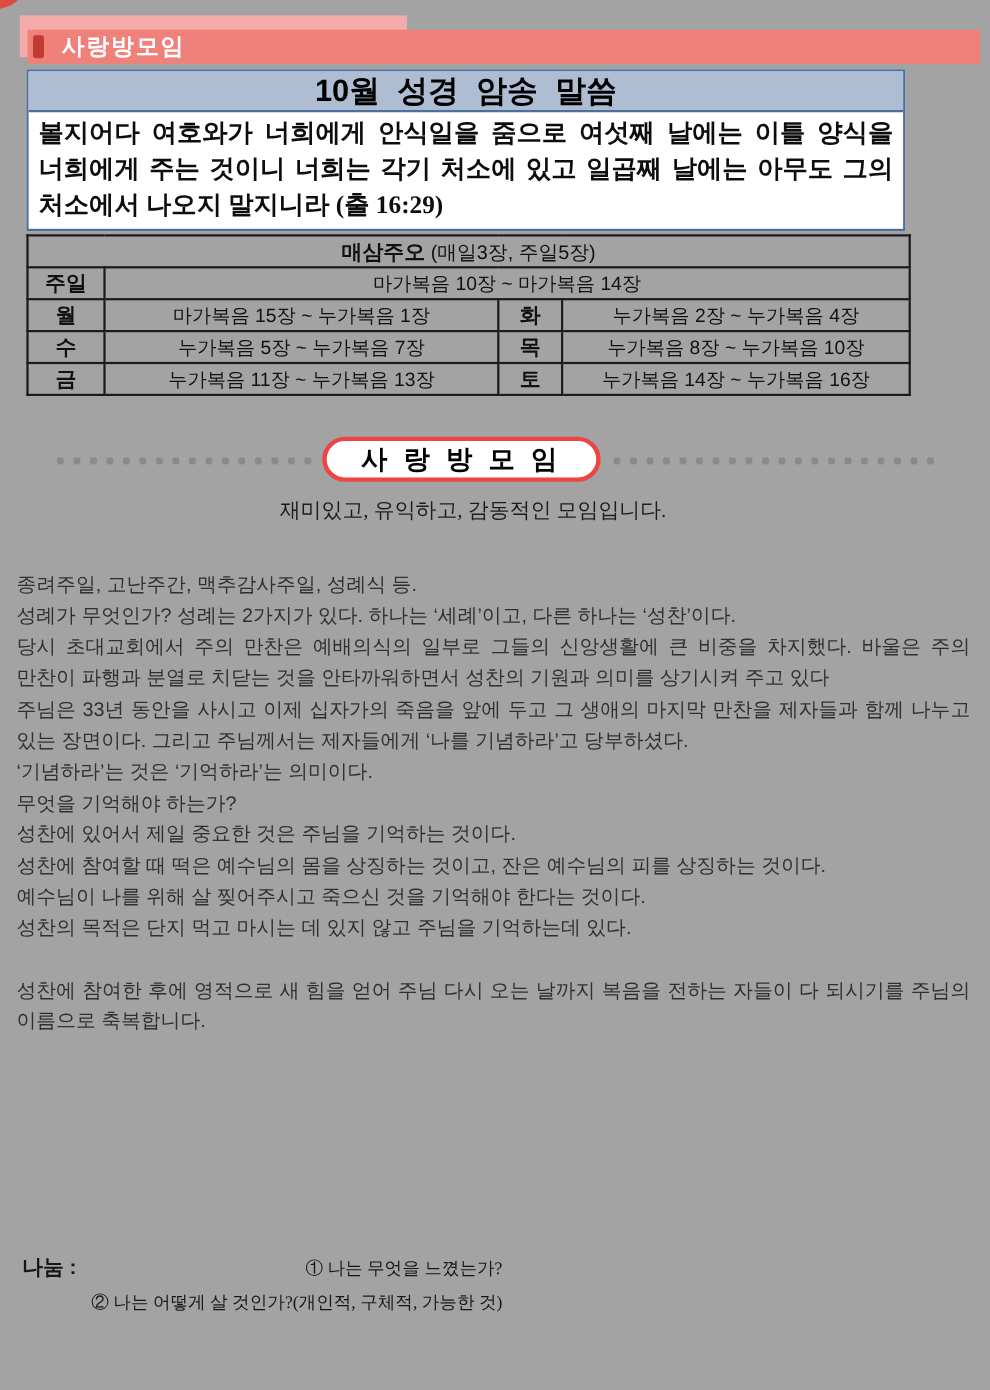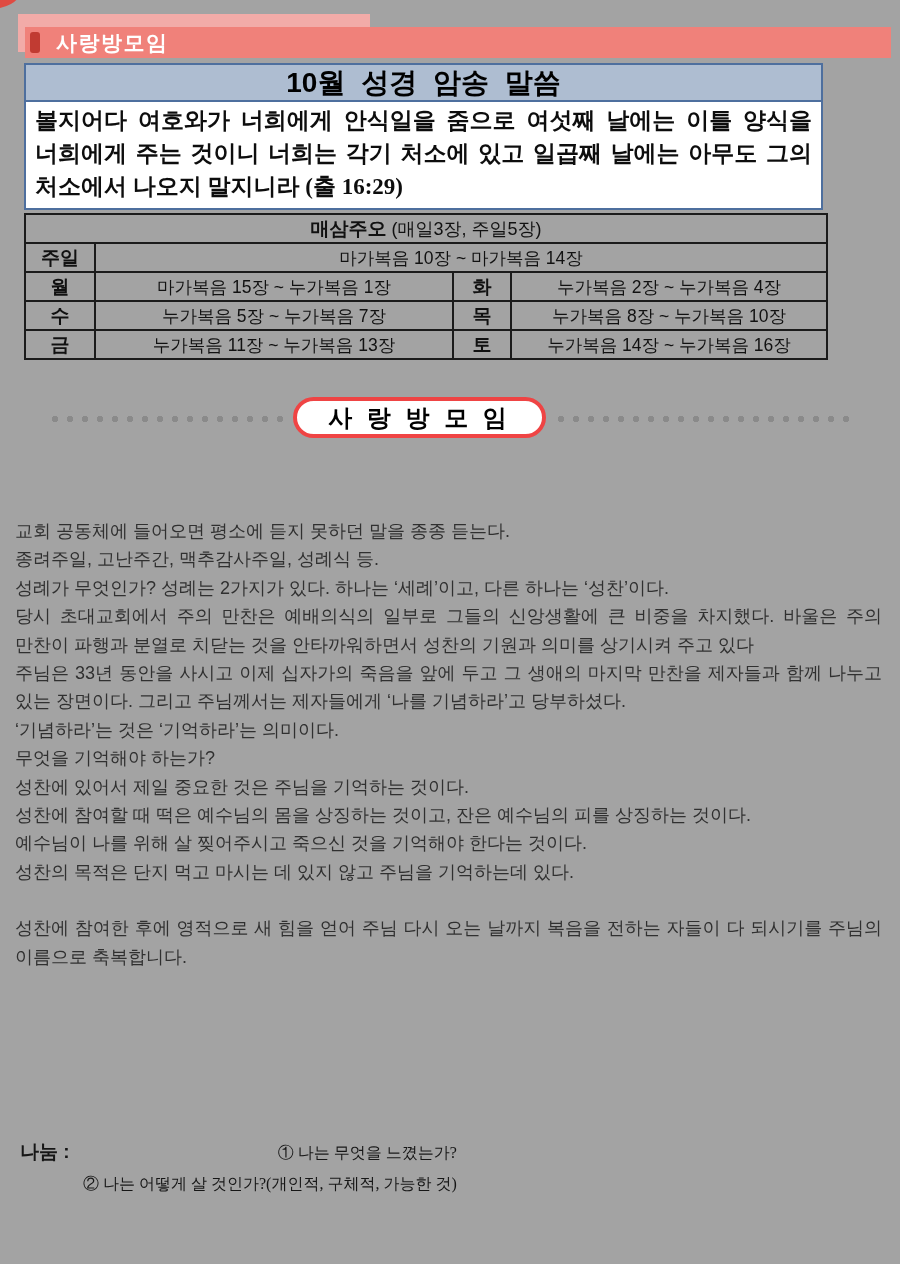--- a/index.html
+++ b/index.html
@@ -110,23 +110,23 @@
       <td class="day">토</td>
       <td>누가복음 14장 ~ 누가복음 16장</td>
     </tr>
   </tbody>
     </table>
 
   <div class="dots dots-left"></div>
   <div class="dots dots-right"></div>
   <div class="pill">사 랑 방 모 임</div>
 
+  <div class="subtitle">재미있고, 유익하고, 감동적인 모임입니다.</div>
 
   <div class="body-text">
-    <p>교회 공동체에 들어오면 평소에 듣지 못하던 말을 종종 듣는다.</p>
     <p>종려주일, 고난주간, 맥추감사주일, 성례식 등.</p>
     <p>성례가 무엇인가? 성례는 2가지가 있다. 하나는 ‘세례’이고, 다른 하나는 ‘성찬’이다.</p>
     <p>당시 초대교회에서 주의 만찬은 예배의식의 일부로 그들의 신앙생활에 큰 비중을 차지했다. 바울은 주의 만찬이 파행과 분열로 치닫는 것을 안타까워하면서 성찬의 기원과 의미를 상기시켜 주고 있다</p>
     <p>주님은 33년 동안을 사시고 이제 십자가의 죽음을 앞에 두고 그 생애의 마지막 만찬을 제자들과 함께 나누고 있는 장면이다. 그리고 주님께서는 제자들에게 ‘나를 기념하라’고 당부하셨다.</p>
     <p>‘기념하라’는 것은 ‘기억하라’는 의미이다.</p>
     <p>무엇을 기억해야 하는가?</p>
     <p>성찬에 있어서 제일 중요한 것은 주님을 기억하는 것이다.</p>
     <p>성찬에 참여할 때 떡은 예수님의 몸을 상징하는 것이고, 잔은 예수님의 피를 상징하는 것이다.</p>
     <p>예수님이 나를 위해 살 찢어주시고 죽으신 것을 기억해야 한다는 것이다.</p>
     <p>성찬의 목적은 단지 먹고 마시는 데 있지 않고 주님을 기억하는데 있다.</p>

